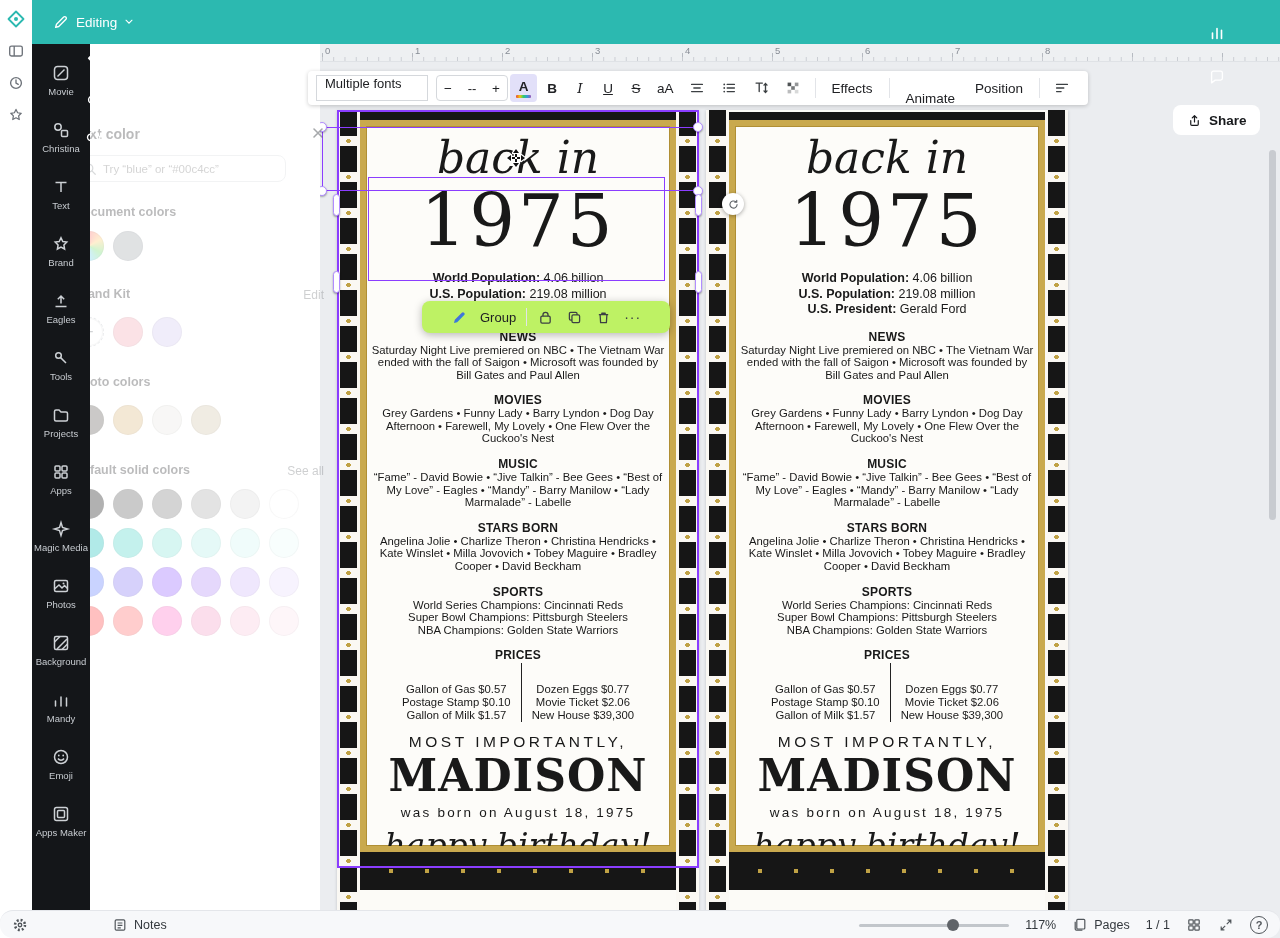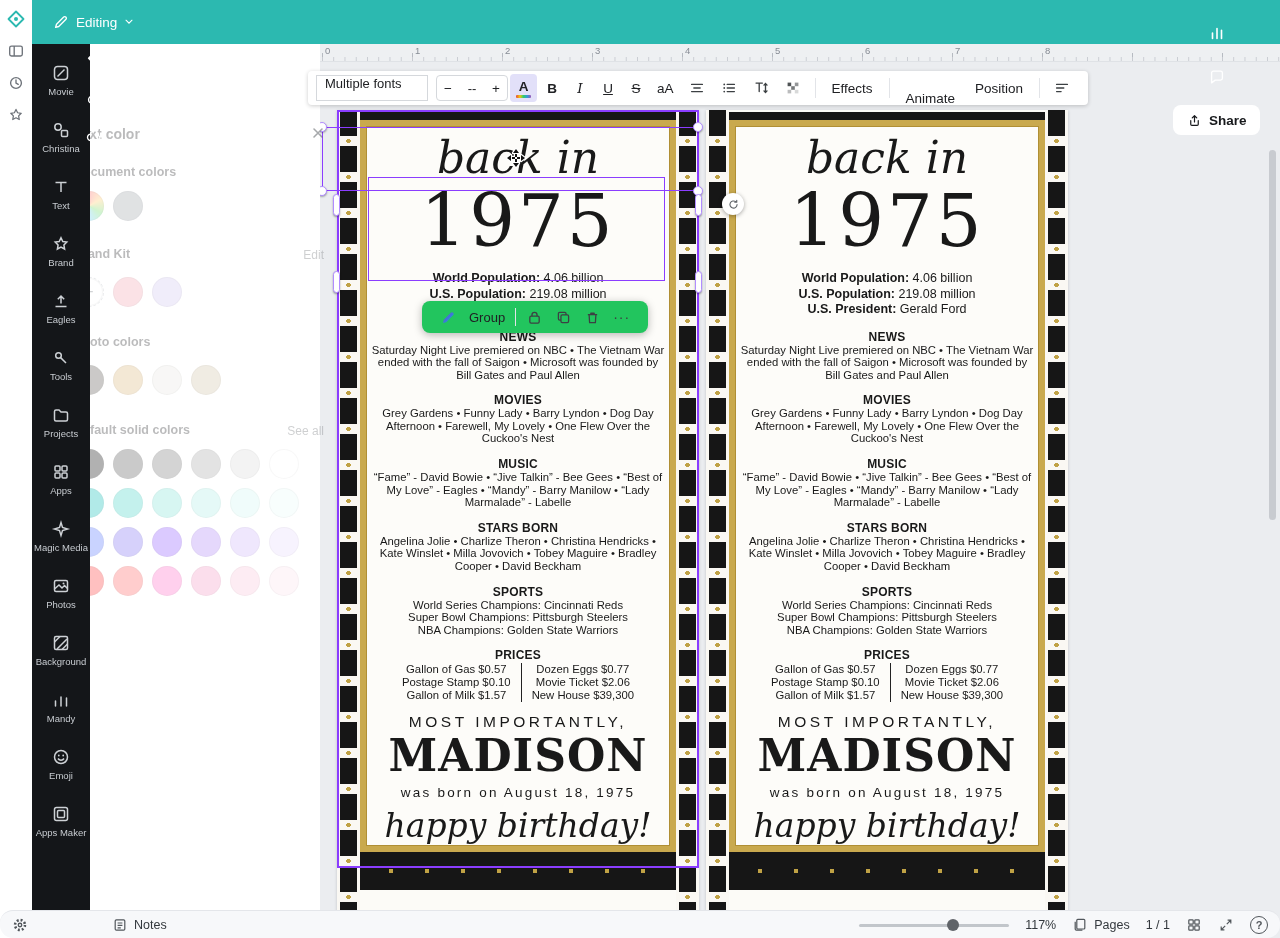--- a/index.html
+++ b/index.html
@@ -79,42 +79,42 @@
     background-image:radial-gradient(circle 2.5px at 18px 50%,#c0a245 97%,transparent);
     background-size:36px 38px; background-repeat:repeat-x; }
   .pcontent { position:absolute; left:23px; right:23px; top:10px; height:732px; background:#fdfcf9;
     border:6px solid #c9a94e; box-shadow:inset 0 0 0 1px #b08f35; text-align:center; color:#191919; overflow:hidden; z-index:3; }
   .p-script { font-family:"DejaVu Serif",serif; font-style:italic; font-size:44px; line-height:52px; margin-top:6px; }
   .p-year { font-family:"DejaVu Serif",serif; font-size:72px; line-height:74px; letter-spacing:3px; }
   .p-stats { margin-top:13px; font-size:12.5px; line-height:15.5px; }
   .p-head { margin-top:12px; font-size:12px; font-weight:bold; line-height:14px; letter-spacing:.2px; }
   .p-body { font-size:11.3px; line-height:12.6px; padding:0 4px; white-space:pre-line; }
   .p-prices { display:flex; justify-content:center; gap:10px; font-size:11.3px; line-height:13px; margin-top:1px; }
-  .p-col { white-space:pre-line; }
+  .p-col { white-space:pre-line;margin-top:20px; }
   .p-divline { width:1px; background:#222; align-self:stretch; }
   .p-most { margin-top:11px; font-size:15.5px; letter-spacing:3.5px; }
   .p-name { font-family:"DejaVu Serif",serif; font-weight:bold; font-size:44px; line-height:46px; letter-spacing:1px; margin-top:2px; }
   .p-born { font-size:13.5px; letter-spacing:2.2px; margin-top:6px; }
   .p-closing { font-family:"DejaVu Serif",serif; font-style:italic; font-size:33px; line-height:40px; margin-top:6px; }
 
   
   .sel { position:absolute; border:2px solid #8b3dff; pointer-events:none; z-index:20; }
   .sel-outer { left:17px; top:66px; width:362px; height:758px; }
   .sel-a { left:2px; top:83px; width:376px; height:64px; border-width:1.5px; }
   .sel-b { left:48px; top:133px; width:297px; height:104px; border-width:1.5px; }
   .h-circle { position:absolute; width:10px; height:10px; border-radius:50%; background:#fff; border:1px solid #b18cff;
     box-shadow:0 1px 2px rgba(0,0,0,.35); z-index:21; }
   .h-pill { position:absolute; width:7px; height:22px; border-radius:4px; background:#fff; border:1px solid #b18cff;
     box-shadow:0 1px 2px rgba(0,0,0,.35); z-index:21; }
   .rotate-handle { position:absolute; left:402px; top:149px; width:22px; height:22px; border-radius:50%; background:#fff;
     box-shadow:0 1px 4px rgba(0,0,0,.35); display:flex; align-items:center; justify-content:center; z-index:25; }
   .move-cursor { position:absolute; left:185px; top:103px; z-index:26; pointer-events:none; }
 
-  .ctx-toolbar { position:absolute; left:102px; top:257px; height:32px; background:#22c55e; border-radius:8px;
-    box-shadow:0 2px 8px rgba(0,0,0,.28); display:flex; align-items:center; padding:0 13px; gap:2px; z-index:30; }
+  .ctx-toolbar { position:absolute; left:102px; top:257px; height:32px; background:#bef264; border-radius:8px;
+    box-shadow:0 2px 8px rgba(0,0,0,.28); display:flex; align-items:center; padding:0 24px; gap:2px; z-index:30; }
   .ctx-btn { height:26px; min-width:26px; display:flex; align-items:center; justify-content:center; gap:6px;
     border-radius:4px; font-size:13px; color:#202124; padding:0 5px; }
   .ctx-btn svg { width:17px; height:17px; }
   .ctx-div { width:1px; height:18px; background:#e2e4e8; margin:0 3px; }
   .more-glyph { font-size:14px; letter-spacing:1px; color:#3c4043; }
 
   .scroll-thumb { position:absolute; right:4px; top:106px; width:7px; height:370px; background:#c8cbd0; border-radius:4px; z-index:35; }
 
   
   .ftoolbar { position:absolute; left:308px; top:71px; width:780px; height:34px; background:#fff; border-radius:4px;
@@ -351,20 +351,27 @@
   </nav>
 
   <aside class="panel">
     <button class="panel-close">
       <svg viewBox="0 0 14 14">
           <path d="M3 3 L11 11 M11 3 L3 11" stroke="#5f6368" stroke-width="1.6" stroke-linecap="round"></path>
         </svg>
     </button>
     <div class="panel-fade">
       <h3 class="panel-title">Text color</h3>
+      <div class="search-box">
+        <svg viewBox="0 0 16 16">
+            <circle cx="7" cy="7" r="4.2" fill="none" stroke="#80868b" stroke-width="1.4"></circle>
+            <path d="M10.2 10.2 L14 14" stroke="#80868b" stroke-width="1.4" stroke-linecap="round"></path>
+          </svg>
+        <input placeholder="Try “blue” or “#00c4cc”" style="">
+      </div>
       <div class="panel-label">Document colors</div>
       <div class="swatch-row">
         <span class="swatch rainbow"></span>
         <span class="swatch" style="background: rgb(154, 160, 166);"></span>
       </div>
       <div class="panel-label mt26">
         <span>Brand Kit</span>
         <span class="edit-link">Edit</span>
       </div>
       <div class="swatch-row mt16">

